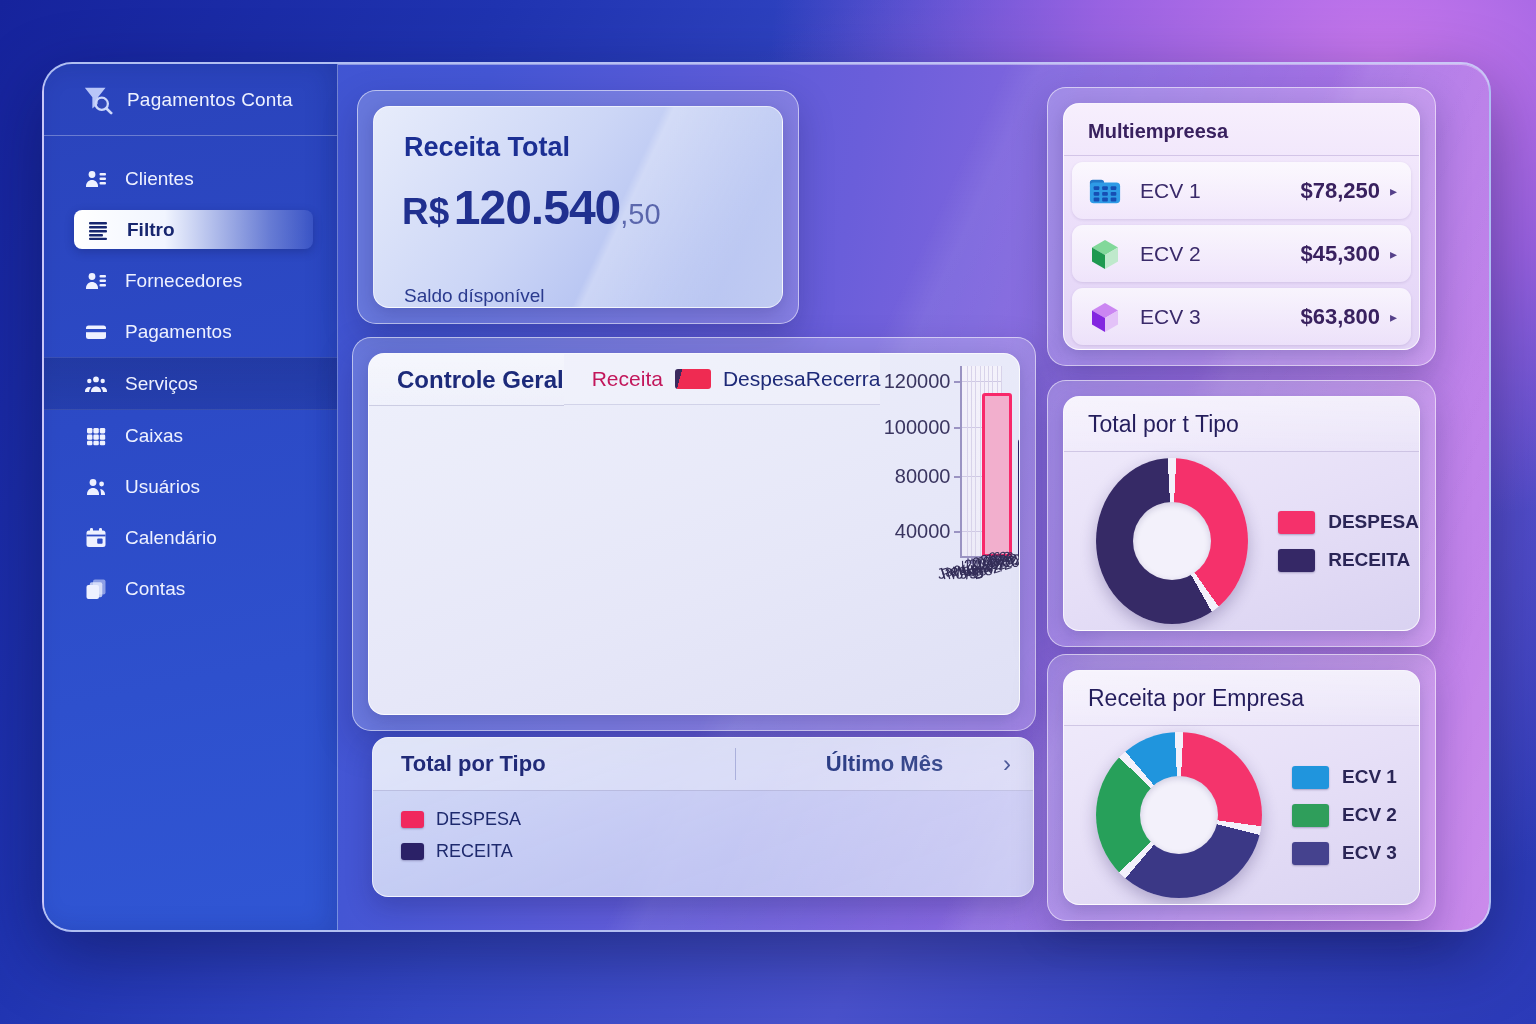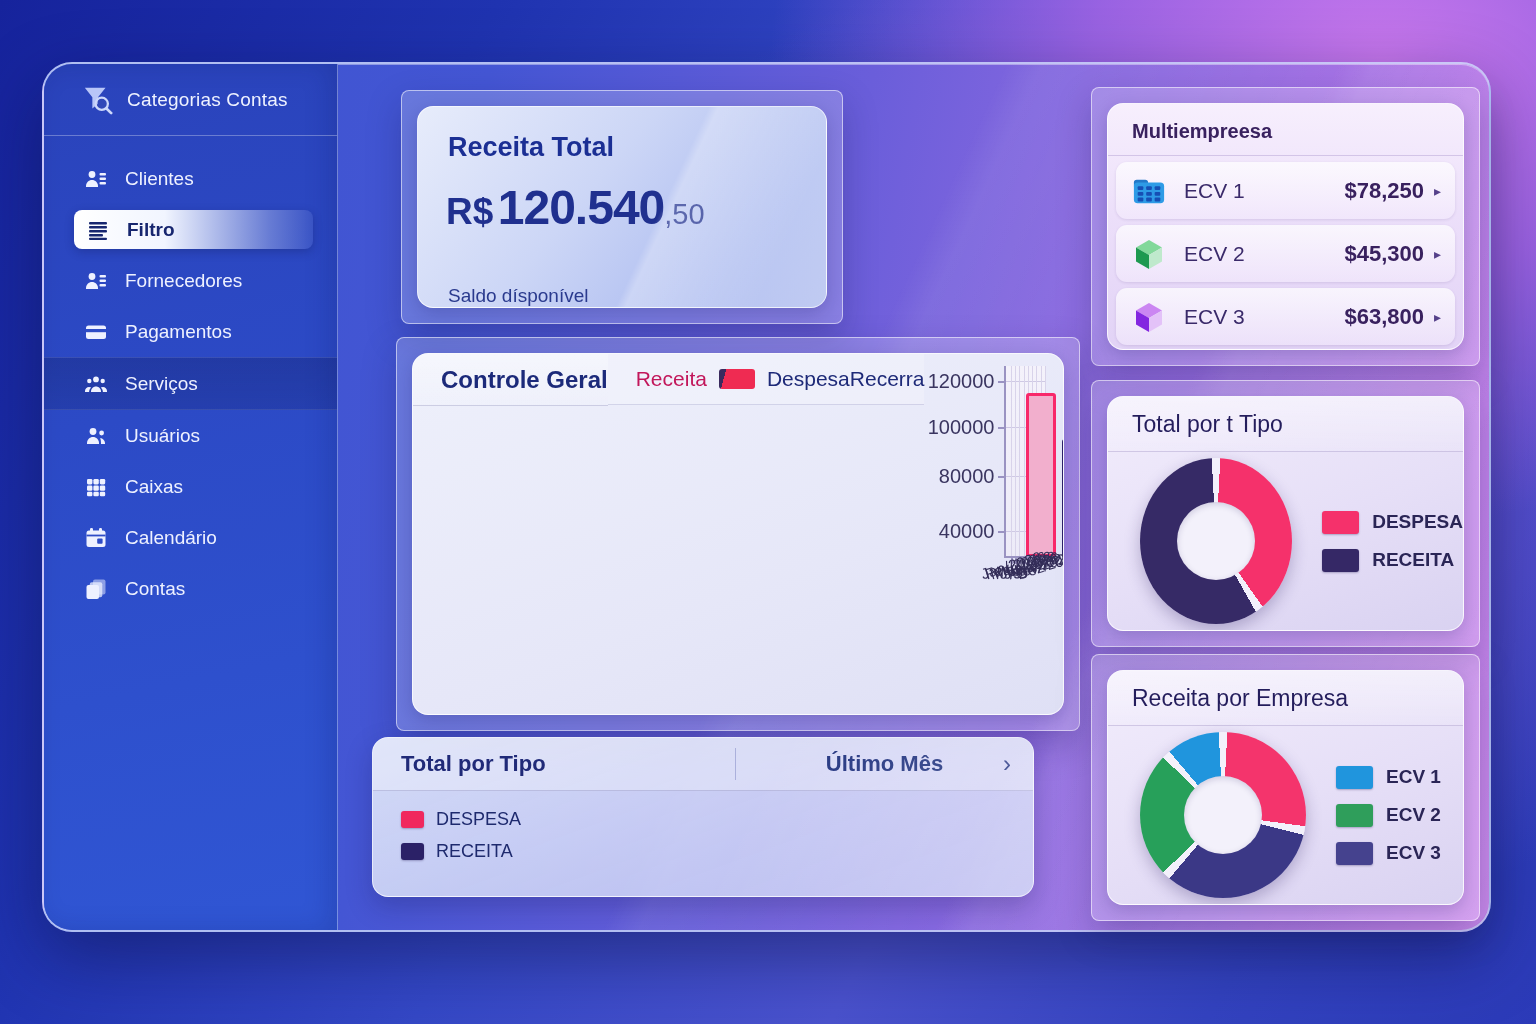--- a/index.html
+++ b/index.html
@@ -52,25 +52,24 @@
     box-shadow:0 3px 10px rgba(15,25,90,.30);
   }
   .menu-item.band{
     background:linear-gradient(180deg,rgba(12,22,88,.30),rgba(12,22,88,.22));
     border-top:1px solid rgba(255,255,255,.10);
     border-bottom:1px solid rgba(255,255,255,.10);
   }
 
   
   .glass{
-    position:absolute;border-radius:8px;
+    position:absolute;border-radius:19px;
     background:rgba(255,255,255,.20);
     border:1px solid rgba(255,255,255,.55);
     box-shadow:0 14px 34px rgba(20,20,80,.25);
-    margin-left:44px;
   }
   .inner{position:absolute;inset:15px;border-radius:16px;overflow:hidden;
     border:1px solid rgba(255,255,255,.75);
     box-shadow:0 6px 18px rgba(25,25,90,.22);}
 
   
   .receita-inner{background:linear-gradient(130deg,#e7ecfb 0%,#ccd6f6 42%,#adbcf0 78%,#9fafeb 100%);}
   .receita-inner::after{content:'';position:absolute;inset:0;
     background:linear-gradient(295deg, rgba(255,255,255,.35) 0%, rgba(255,255,255,0) 40%),
                linear-gradient(115deg, rgba(255,255,255,0) 58%, rgba(255,255,255,.28) 60%, rgba(255,255,255,0) 86%);
@@ -167,21 +166,21 @@
 
     <aside class="sidebar">
       <div class="sb-header">
         <span class="sb-hicon" id="sb-hicon">
             <svg viewBox="0 0 34 34">
               <path d="M3 4h22l-8 10v7l-6 5V14z" fill="#b9c6f8"></path>
               <circle cx="21" cy="21" r="6.5" fill="rgba(60,80,180,.38)" stroke="#cdd8fb" stroke-width="2.4"></circle>
               <line x1="26" y1="26" x2="31" y2="31" stroke="#cdd8fb" stroke-width="2.8" stroke-linecap="round"></line>
             </svg>
           </span>
-        <span class="sb-htitle">Categorias Contas</span>
+        <span class="sb-htitle">Pagamentos Conta</span>
       </div>
       <nav class="menu" id="menu">
           <div class="menu-item">
             <span class="mi-icon">
               <svg viewBox="0 0 24 24" fill="currentColor">
                 <circle cx="8" cy="7.5" r="3.4"></circle>
                 <path d="M2 19c0-3.3 2.7-6 6-6s6 2.7 6 6v1H2z"></path>
                 <rect x="15.5" y="6" width="6.5" height="2.6" rx="1"></rect>
                 <rect x="15.5" y="10.5" width="6.5" height="2.6" rx="1"></rect>
                 <rect x="15.5" y="15" width="6.5" height="2.6" rx="1"></rect>
@@ -227,47 +226,47 @@
               <svg viewBox="0 0 24 24" fill="currentColor">
                 <circle cx="12" cy="7.4" r="2.9"></circle>
                 <circle cx="5.3" cy="9" r="2.2"></circle>
                 <circle cx="18.7" cy="9" r="2.2"></circle>
                 <path d="M7 19.5c0-2.9 2.2-5.1 5-5.1s5 2.2 5 5.1v.5H7z"></path>
                 <path d="M1 19c0-2.3 1.8-4.1 4.1-4.1.8 0 1.5.2 2.1.6-1.3 1.1-2.1 2.7-2.1 4.5H1z"></path>
                 <path d="M23 19c0-2.3-1.8-4.1-4.1-4.1-.8 0-1.5.2-2.1.6 1.3 1.1 2.1 2.7 2.1 4.5H23z"></path>
               </svg>
             </span>
             <span>Serviços</span>
-          </div>
-          <div class="menu-item">
-            <span class="mi-icon">
-              <svg viewBox="0 0 24 24" fill="currentColor">
-                <circle cx="9" cy="7.5" r="3.4"></circle>
-                <path d="M3 19c0-3.3 2.7-6 6-6s6 2.7 6 6v1H3z"></path>
-                <circle cx="17.6" cy="9" r="2.4"></circle>
-                <path d="M16.2 13.9c2.6.4 4.8 2.5 4.8 5.1v1h-4v-1c0-1.9-.3-3.7-.8-5.1z"></path>
-              </svg>
-            </span>
-            <span>Usuários</span>
           </div>
           <div class="menu-item">
             <span class="mi-icon">
               <svg viewBox="0 0 24 24" fill="currentColor">
                 <rect x="3" y="4" width="5.4" height="5.4" rx="1.3"></rect>
                 <rect x="9.4" y="4" width="5.4" height="5.4" rx="1.3"></rect>
                 <rect x="15.8" y="4" width="5.4" height="5.4" rx="1.3"></rect>
                 <rect x="3" y="10.4" width="5.4" height="5.4" rx="1.3"></rect>
                 <rect x="9.4" y="10.4" width="5.4" height="5.4" rx="1.3"></rect>
                 <rect x="15.8" y="10.4" width="5.4" height="5.4" rx="1.3"></rect>
                 <rect x="3" y="16.8" width="5.4" height="4.4" rx="1.3"></rect>
                 <rect x="9.4" y="16.8" width="5.4" height="4.4" rx="1.3"></rect>
                 <rect x="15.8" y="16.8" width="5.4" height="4.4" rx="1.3"></rect>
               </svg>
             </span>
             <span>Caixas</span>
+          </div>
+          <div class="menu-item">
+            <span class="mi-icon">
+              <svg viewBox="0 0 24 24" fill="currentColor">
+                <circle cx="9" cy="7.5" r="3.4"></circle>
+                <path d="M3 19c0-3.3 2.7-6 6-6s6 2.7 6 6v1H3z"></path>
+                <circle cx="17.6" cy="9" r="2.4"></circle>
+                <path d="M16.2 13.9c2.6.4 4.8 2.5 4.8 5.1v1h-4v-1c0-1.9-.3-3.7-.8-5.1z"></path>
+              </svg>
+            </span>
+            <span>Usuários</span>
           </div>
           <div class="menu-item">
             <span class="mi-icon">
               <svg viewBox="0 0 24 24" fill="currentColor">
                 <rect x="2.5" y="4.5" width="19" height="16.5" rx="2.5"></rect>
                 <rect x="6" y="2" width="3" height="5" rx="1.2"></rect>
                 <rect x="15" y="2" width="3" height="5" rx="1.2"></rect>
                 <rect x="2.5" y="8.6" width="19" height="1.8" fill="#2e4cc6"></rect>
                 <rect x="13.2" y="12.4" width="5.4" height="5.4" rx="1" fill="#2e4cc6"></rect>
               </svg>

